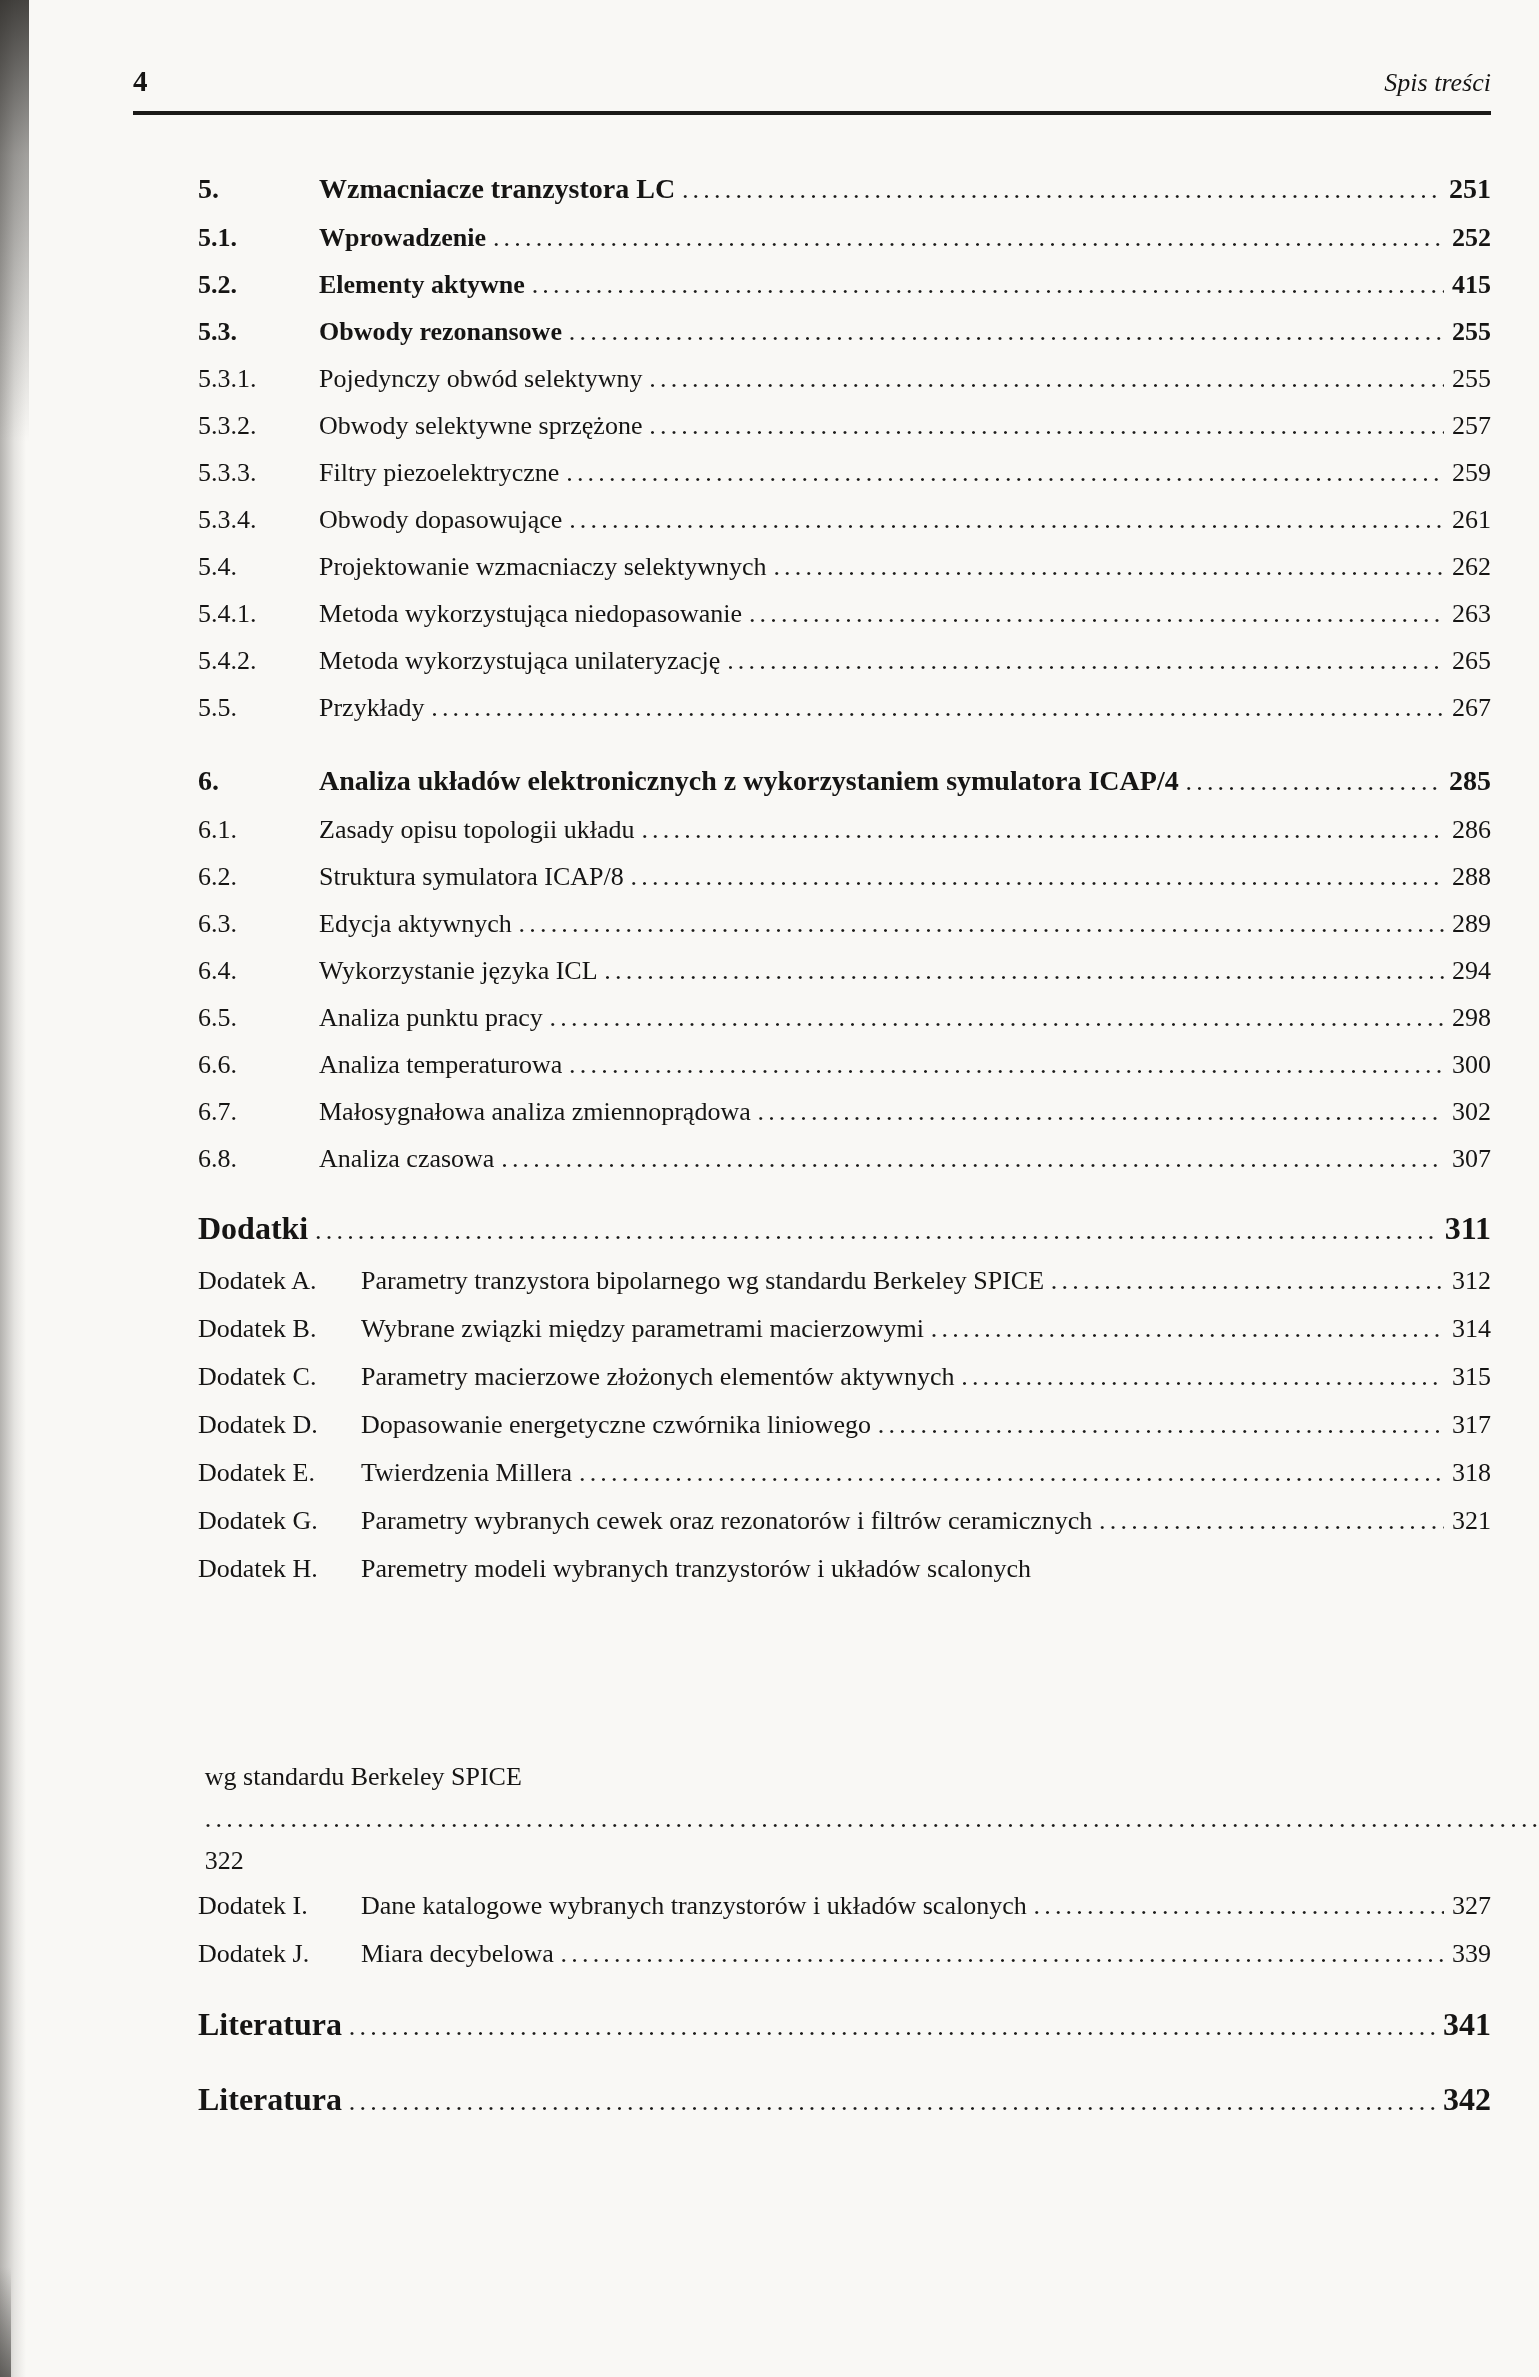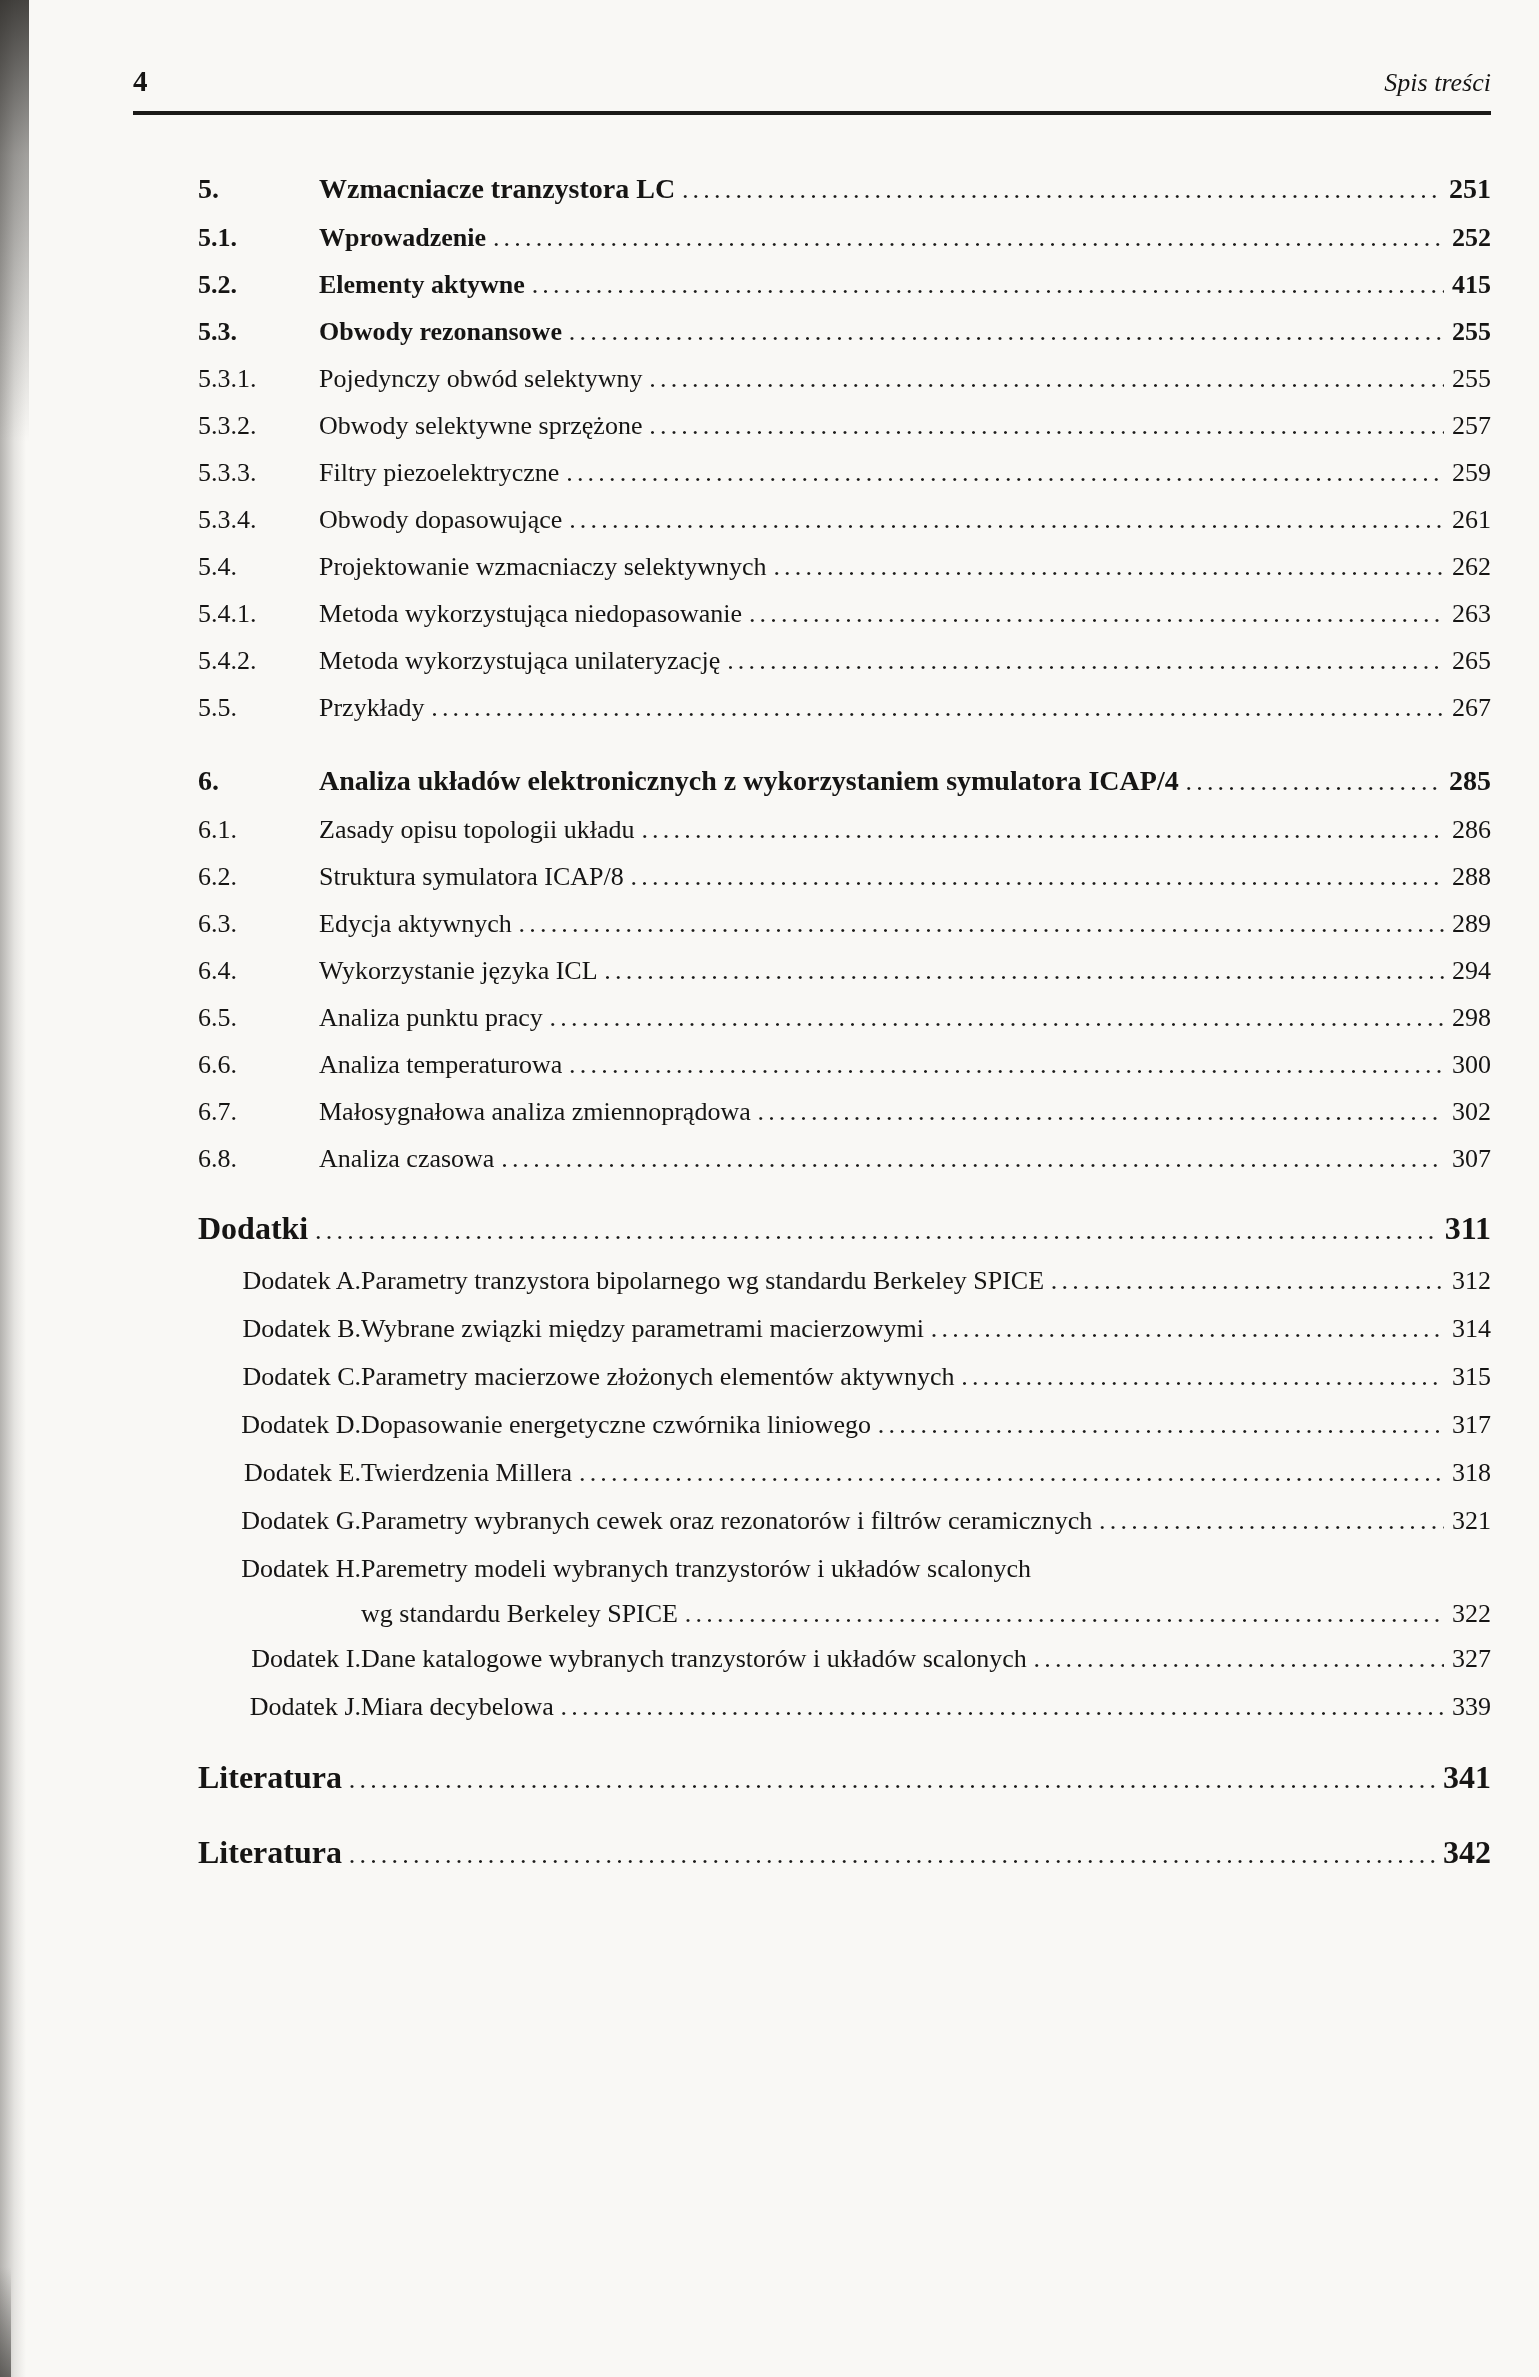--- a/index.html
+++ b/index.html
@@ -63,22 +63,22 @@
   .row .page { flex: 0 0 auto; white-space: nowrap; }
 
   .row.bold { font-weight: bold; }
 
   .row.chapter { font-weight: bold; font-size: 28px; line-height: 49px; margin-top: 22px; }
   .row.chapter.gap { margin-top: 25.5px; }
 
   .row.part { font-weight: bold; font-size: 32px; line-height: 53px; margin-top: 20px; }
 
   .row.appendix { font-size: 26px; line-height: 48px; }
-  .row.appendix .num { flex: 0 0 163px; text-align: right; }
-  .row.appendix.cont { line-height: 42px; }
+  .row.appendix .num { flex: 0 0 163px; }
+  .row.appendix.cont { line-height: 42px; flex-direction: column; }
 </style>
 </head>
 <body>
 
 <div class="page-inner">
 
   <div class="header">
     <span class="folio">4</span>
     <span class="running-title">Spis treści</span>
   </div>

